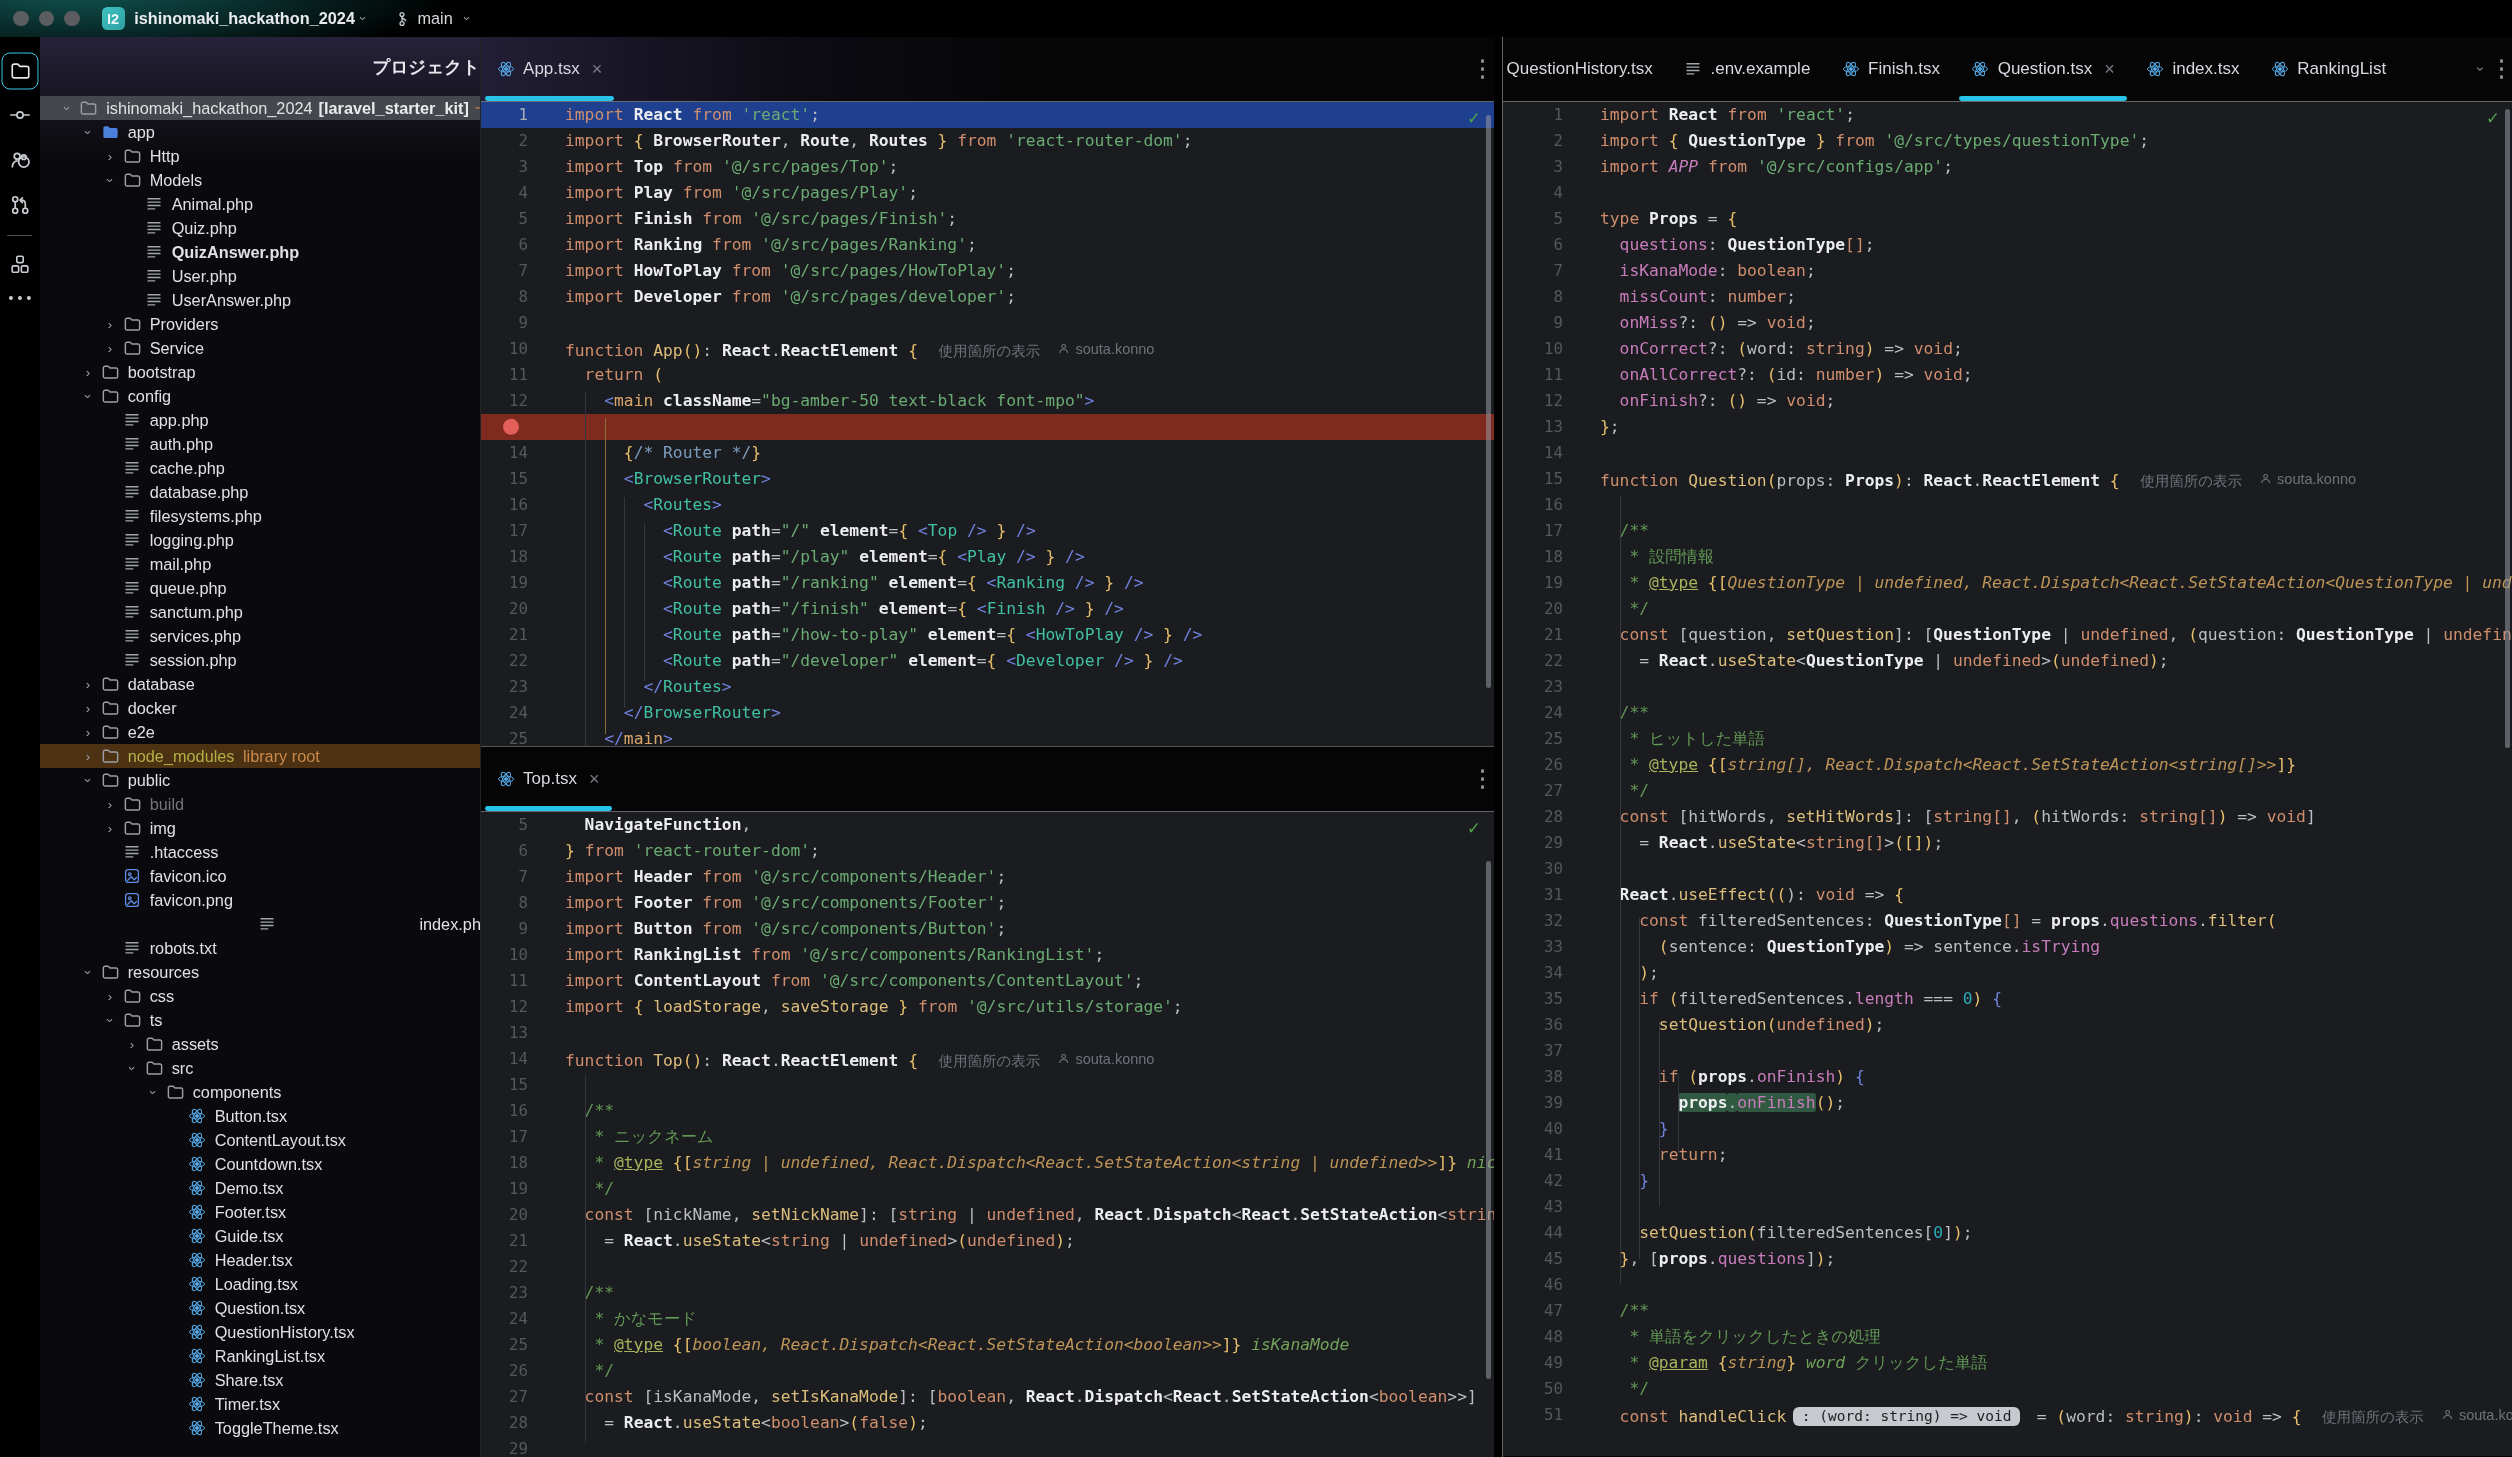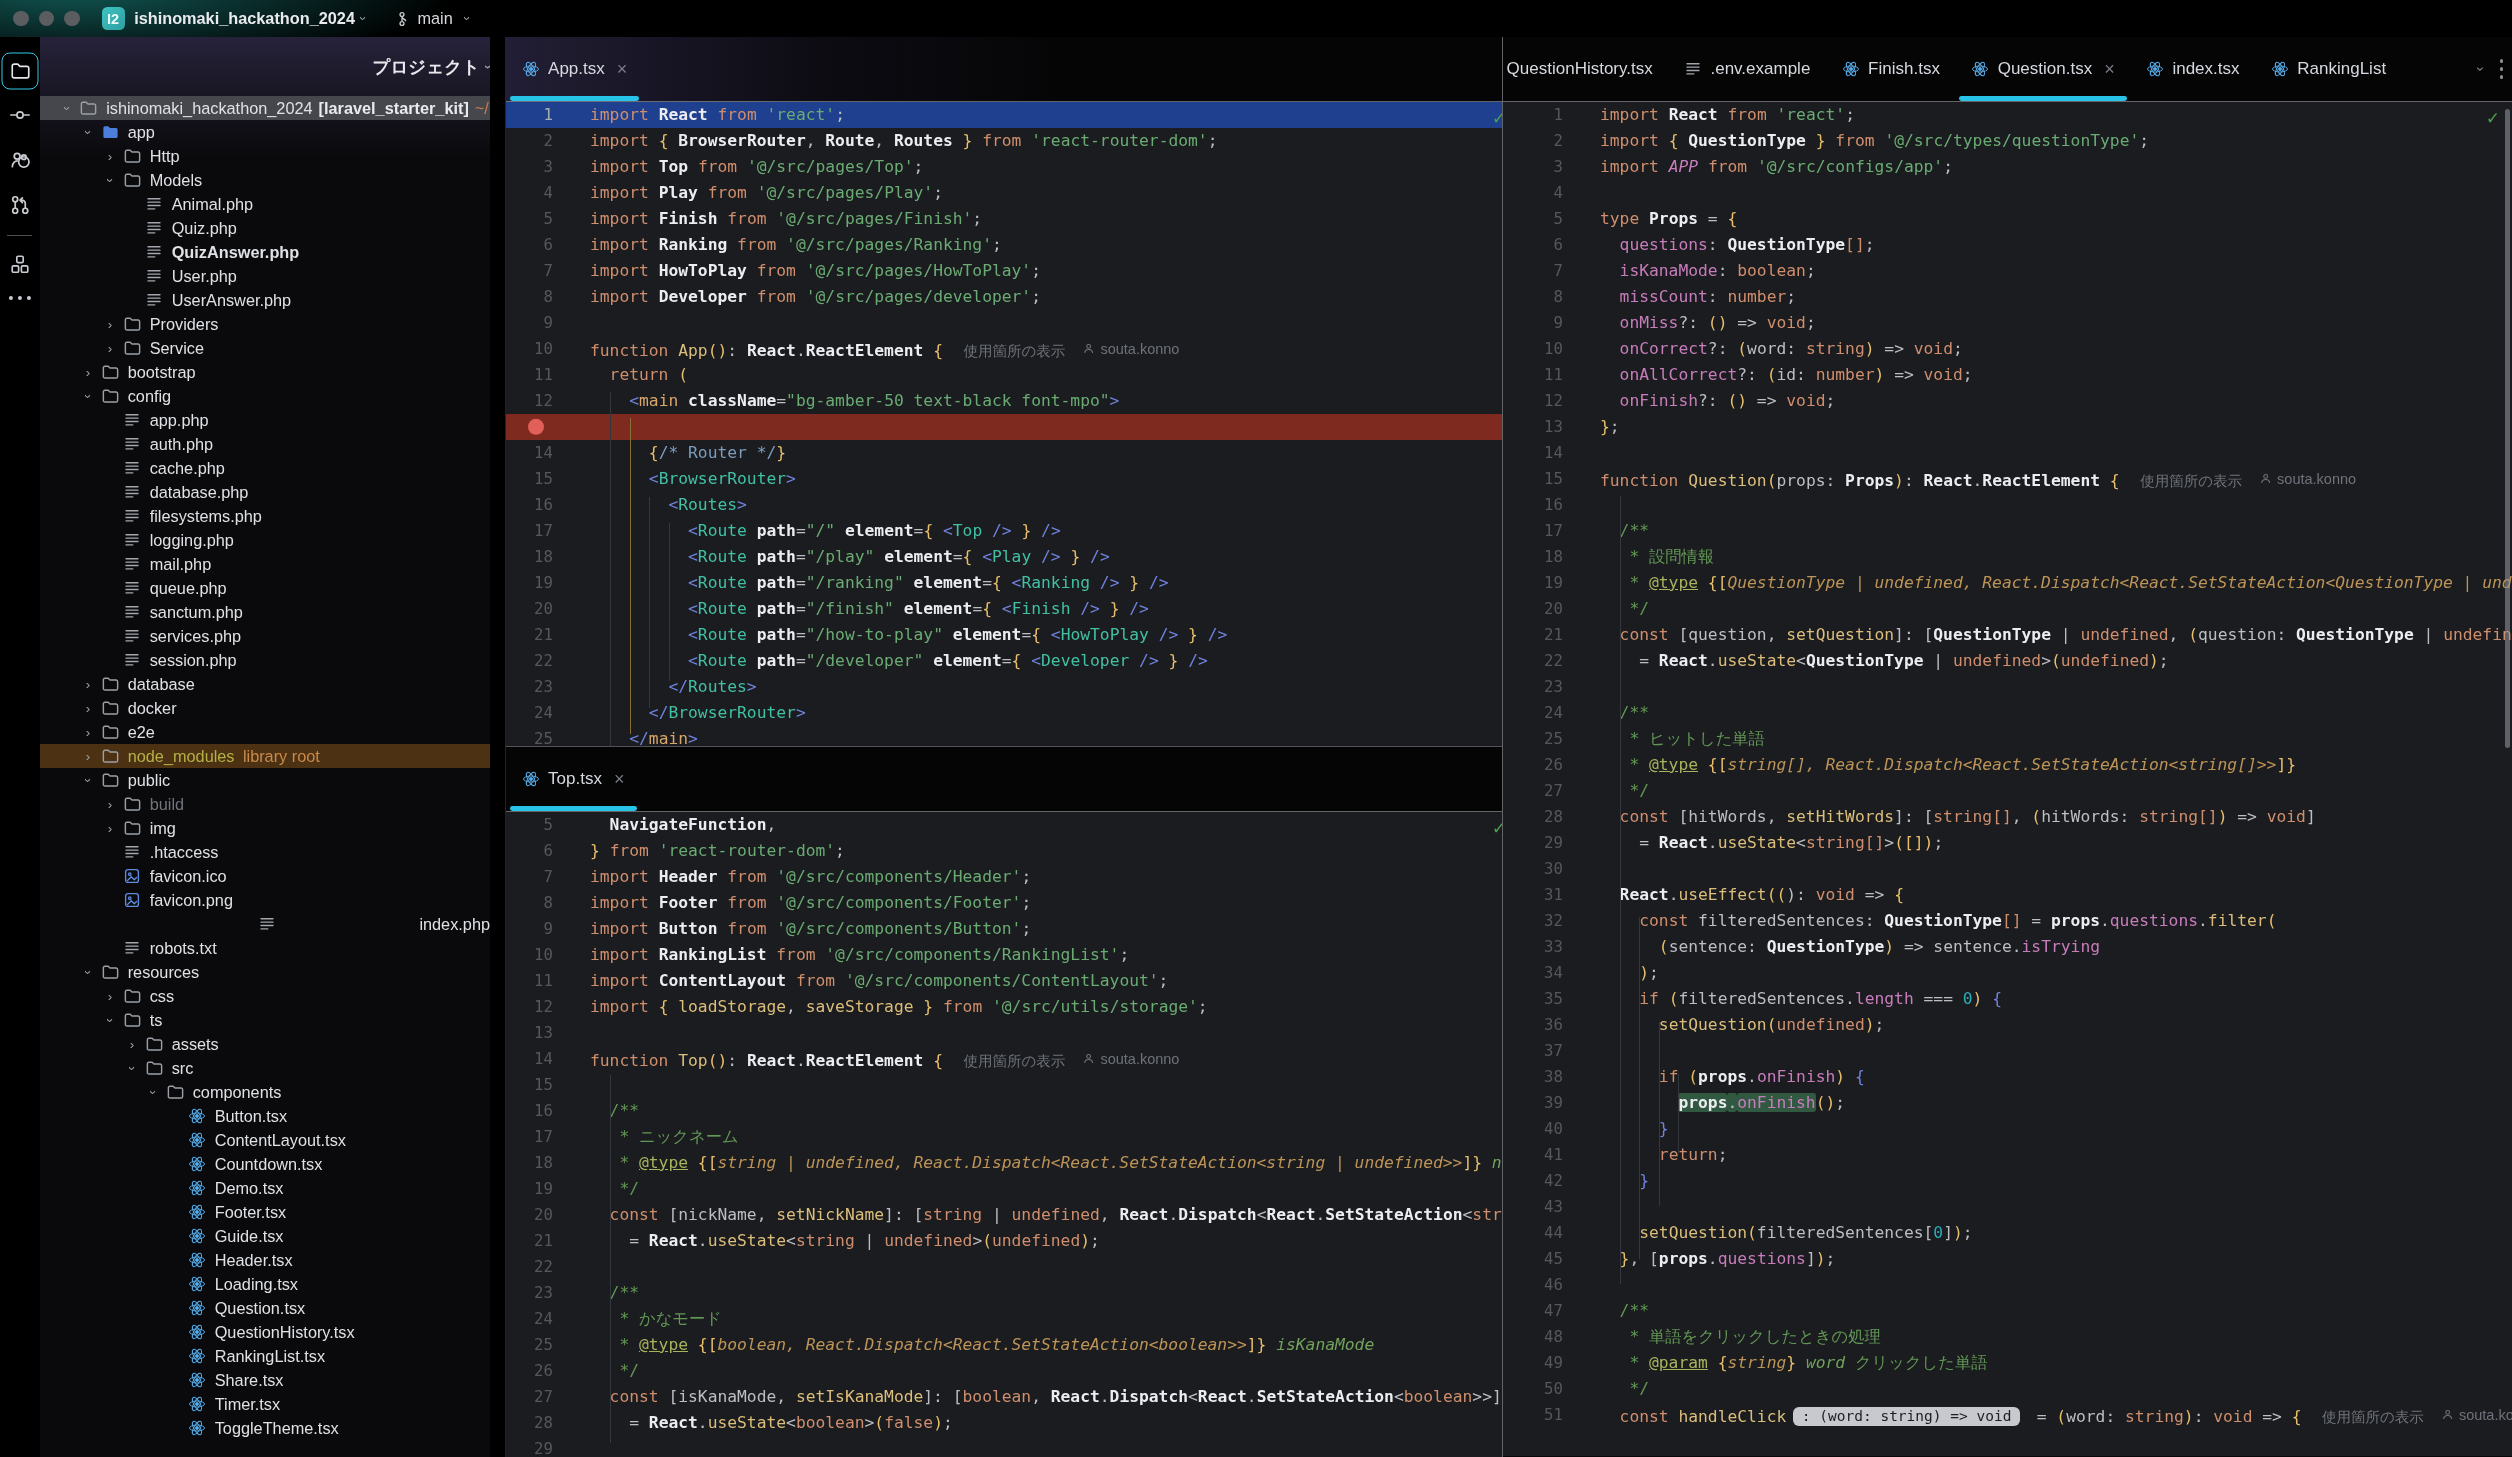--- a/index.html
+++ b/index.html
@@ -35,21 +35,21 @@
   .trow.lib{background:#4D3113;}
   .trow.lib .tlabel{color:#B3B146;}
   .trow.dim .tlabel{color:#71757B;}
   .tchevr{width:24px;text-align:center;color:#9BA0A8;font-size:13.3px;flex:none;}
   .tchevr.exp{transform:rotate(90deg);}
   .ticon{width:20.5px;height:20.5px;flex:none;margin-right:7.2px;display:flex;align-items:center;justify-content:center;}
   .tsuf{font-weight:700;color:#E8EAEE;margin-left:6px;}
   .trow.lib .tsuf{color:#C98A4B;font-weight:400;margin-left:8.4px;}
   .ttail{color:#C77D4F;margin-left:6px;}
   
-  .colleft{position:absolute;left:505px;top:37px;width:1013px;height:1420px;background:#22c55e;border-left:1.2px solid #222327;}
+  .colleft{position:absolute;left:480px;top:37px;width:1013px;height:1420px;background:#22c55e;border-left:1.2px solid #222327;}
   .colright{position:absolute;left:1502px;top:37px;width:1010px;height:1420px;background:#070709;border-left:1.2px solid rgba(175,178,184,.55);}
   .tabbar{position:relative;height:65px;background:#050506;border-bottom:1.2px solid rgba(175,178,184,.55);
     display:flex;align-items:stretch;overflow:hidden;}
   .tabbar.glow{background:linear-gradient(90deg,rgba(58,51,92,.55),rgba(58,51,92,.16) 30%,rgba(0,0,0,0) 55%),#050506;}
   .tab{position:relative;display:flex;align-items:center;gap:8.4px;padding:0 15.7px;cursor:pointer;}
   .tab .tlbl{font-size:17px;color:#D6D9DF;}
   .tab .close{color:#7A7E86;font-size:18px;margin-left:3.6px;}
   .tab.active:after{content:"";position:absolute;left:3.6px;right:3.6px;bottom:0;height:4.8px;border-radius:2.4px;background:#27C3E8;}
   .tab.clip{padding-left:3.6px;}
   .tabbar .rightctl{position:absolute;right:9.6px;top:0;height:100%;display:flex;align-items:center;gap:15.7px;color:#8D9097;}

